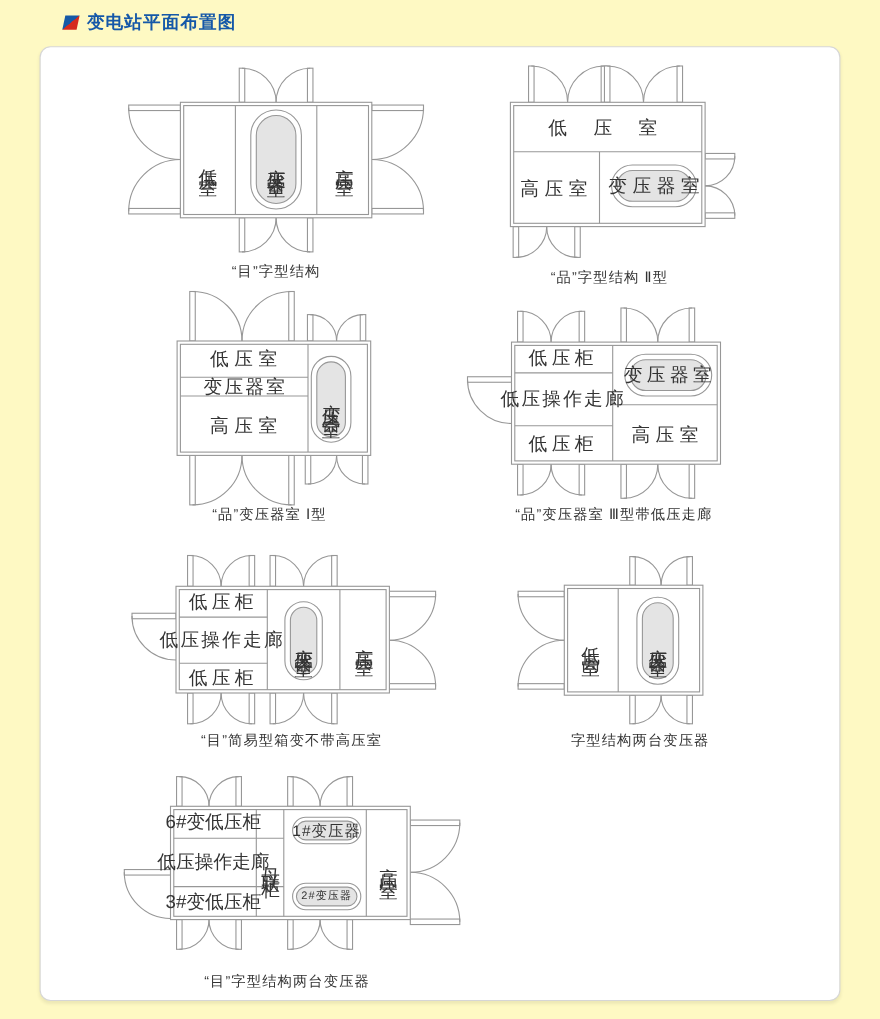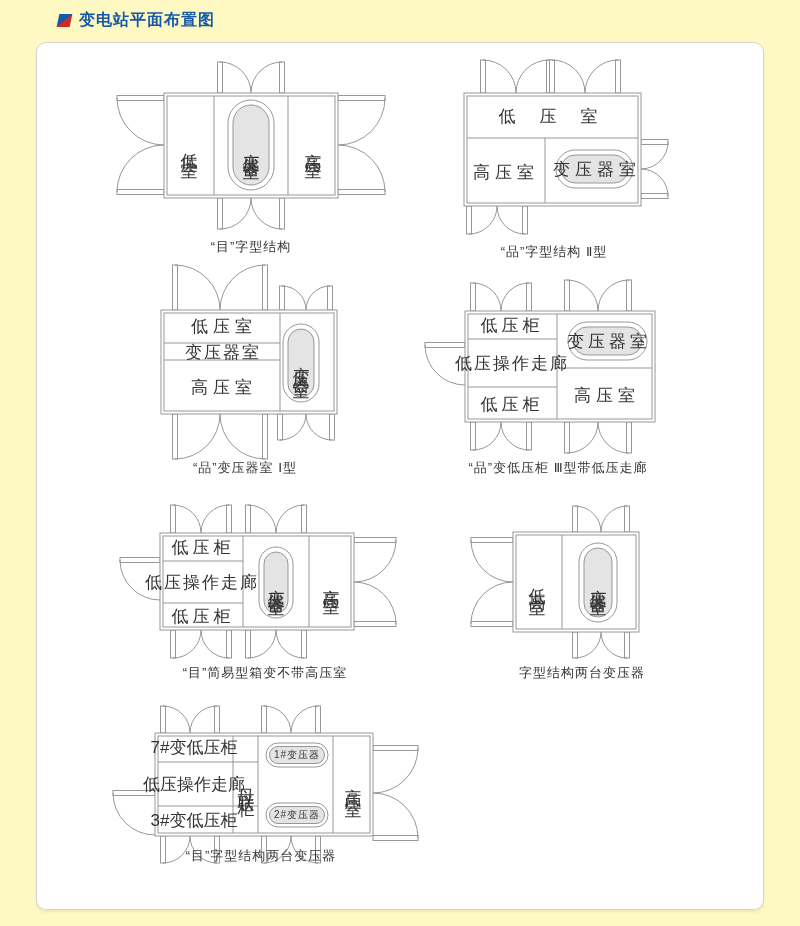--- a/index.html
+++ b/index.html
@@ -220,35 +220,35 @@
   <div class="lab" style="left:223px;top:352px;letter-spacing:2px">变压器室</div>
   <div class="lab" style="left:224px;top:387px;letter-spacing:5px">高压室</div>
   <div class="lab vert" style="left:301px;top:363px;letter-spacing:5px">变压器室</div>
   <div class="cap" style="left:245px;top:468px">“品”变压器室 Ⅰ型</div>
 
   <div class="lab" style="left:512px;top:325px;letter-spacing:4px">低压柜</div>
   <div class="lab" style="left:512px;top:363px;letter-spacing:2px">低压操作走廊</div>
   <div class="lab" style="left:512px;top:404px;letter-spacing:4px">低压柜</div>
   <div class="lab" style="left:609px;top:341px;letter-spacing:4px">变压器室</div>
   <div class="lab" style="left:607px;top:395px;letter-spacing:5px">高压室</div>
-  <div class="cap" style="left:558px;top:468px">“品”变低压柜 Ⅲ型带低压走廊</div>
+  <div class="cap" style="left:558px;top:468px">“品”变压器室 Ⅲ型带低压走廊</div>
 
   <div class="lab" style="left:203px;top:547px;letter-spacing:4px">低压柜</div>
   <div class="lab" style="left:202px;top:582px;letter-spacing:2px">低压操作走廊</div>
   <div class="lab" style="left:203px;top:616px;letter-spacing:4px">低压柜</div>
   <div class="lab vert" style="left:276px;top:582px;letter-spacing:3px">变压器室</div>
   <div class="lab vert" style="left:331px;top:582px;letter-spacing:4px">高压室</div>
   <div class="cap" style="left:265px;top:673px">“目”简易型箱变不带高压室</div>
 
   <div class="lab vert" style="left:537px;top:582px;letter-spacing:5px">低高室</div>
   <div class="lab vert" style="left:598px;top:582px;letter-spacing:3px">变压器室</div>
   <div class="cap" style="left:582px;top:673px">字型结构两台变压器</div>
 
-  <div class="lab" style="left:194px;top:747px">7#变低压柜</div>
+  <div class="lab" style="left:194px;top:747px">6#变低压柜</div>
   <div class="lab" style="left:194px;top:784px">低压操作走廊</div>
   <div class="lab" style="left:194px;top:820px">3#变低压柜</div>
   <div class="lab vert" style="left:246px;top:784px;letter-spacing:6px">母联柜</div>
-  <div class="lab" style="left:297px;top:755px;font-size:10px;letter-spacing:1px">1#变压器</div>
+  <div class="lab" style="left:297px;top:755px;font-size:14px;letter-spacing:1px">1#变压器</div>
   <div class="lab" style="left:297px;top:815px;font-size:10px;letter-spacing:1px">2#变压器</div>
   <div class="lab vert" style="left:353px;top:784px;letter-spacing:6px">高压室</div>
-  <div class="cap" style="left:261px;top:856px">“目”字型结构两台变压器</div>
+  <div class="cap" style="left:261px;top:892px">“目”字型结构两台变压器</div>
 
 </div>
 
 </body></html>

